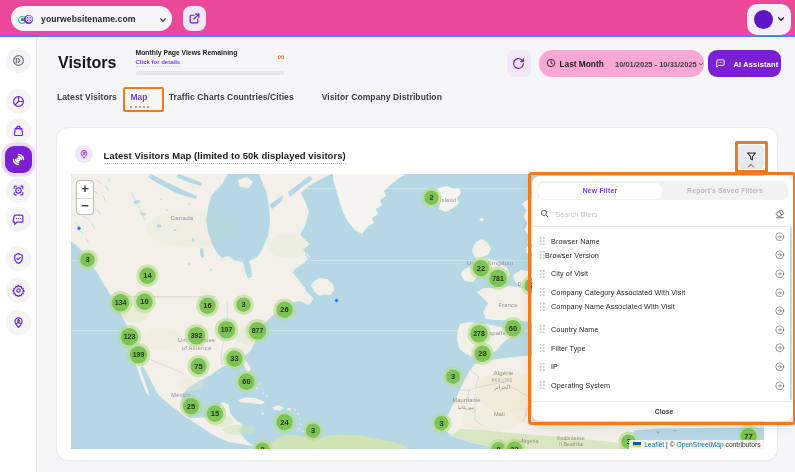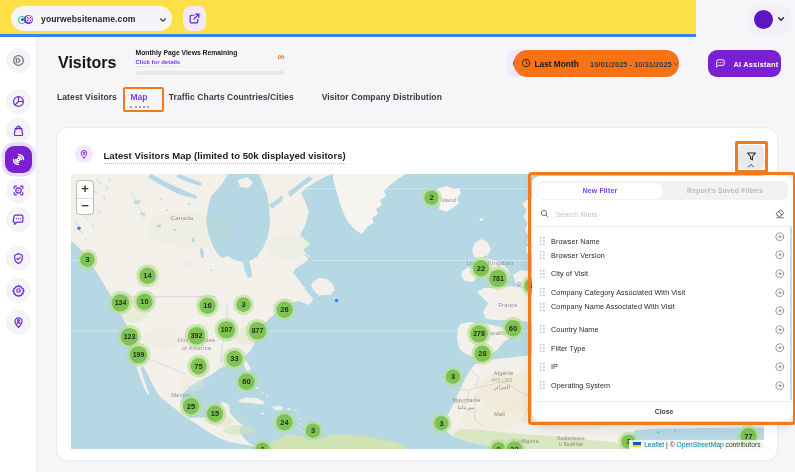--- a/index.html
+++ b/index.html
@@ -1,18 +1,18 @@
 <!DOCTYPE html>
 <html><head><meta charset="utf-8"><style>
 *{margin:0;padding:0;box-sizing:border-box;font-family:"Liberation Sans",sans-serif}
 body{width:795px;height:472px;overflow:hidden;position:relative;background:#f6f6f8}
 .abs{position:absolute}
 </style></head><body>
 
-<div class="abs" style="left:0;top:0;width:696px;height:37px;background:#fde047;border-bottom:3px solid #3b82f6;z-index:30">
+<div class="abs" style="left:0;top:0;width:795px;height:37px;background:#ec4899;border-bottom:1px solid #3b82f6;z-index:30">
   <div class="abs" style="left:11px;top:6px;width:161px;height:25px;background:#f5f5f7;border-radius:13px"></div>
   <div class="abs" style="left:18px;top:15.5px;width:8px;height:8px;border-radius:50%;border:1.7px solid #10b981;background:#fff;z-index:2"></div>
   <div class="abs" style="left:20.7px;top:18.2px;width:3.2px;height:3.2px;border-radius:50%;background:#047857;z-index:3"></div>
   <div class="abs" style="left:24px;top:14.5px;width:9px;height:9px;border-radius:50%;background:#6d28d9;display:flex;align-items:center;justify-content:center;z-index:2">
       <svg width="8" height="8" viewBox="0 0 24 24" fill="none" stroke="#fff" stroke-width="2.4">
         <circle cx="12" cy="12" r="9"></circle>
         <path d="M3,12 h18 M12,3 a14,14 0 0 1 0,18 M12,3 a14,14 0 0 0 0,18"></path>
       </svg>
     </div>
   <div class="abs" style="left:41px;top:13.5px;font-size:8.6px;font-weight:700;color:#27272a;letter-spacing:0.1px">yourwebsitename.com</div>
@@ -109,21 +109,21 @@
 <div class="abs" style="left:135.5px;top:58.5px;font-size:6px;font-weight:700;color:#7c3aed;border-bottom:1px dotted #d5d5da;padding-bottom:1px">Click for details</div>
 <div class="abs" style="left:277.5px;top:51px;font-size:9.5px;font-weight:700;color:#f97316">∞</div>
 <div class="abs" style="left:135.5px;top:70.5px;width:148px;height:4px;background:#e7e7ea;border-radius:2px"></div>
 
 <div class="abs" style="left:506.5px;top:50px;width:24px;height:26.5px;background:#f1e9fb;border-radius:7px;display:flex;align-items:center;justify-content:center">
     <svg width="13" height="13" viewBox="0 0 24 24" fill="none" stroke="#7a1fd2" stroke-width="2.3" stroke-linecap="round" stroke-linejoin="round">
       <path d="M21,3.5 v5 h-5"></path>
       <path d="M21,12 a9,9 0 1 1 -2.64,-6.36 L21,8.2"></path>
     </svg>
   </div>
-<div class="abs" style="left:514px;top:50px;width:165px;height:26.5px;background:#f97316;border-radius:13px;white-space:nowrap">
+<div class="abs" style="left:539px;top:50px;width:165px;height:26.5px;background:#f9a8d4;border-radius:13px;white-space:nowrap">
   <div class="abs" style="left:7px;top:8px;display:flex">
       <svg width="10" height="10" viewBox="0 0 24 24" fill="none" stroke="#18181b" stroke-width="2">
         <circle cx="12" cy="12" r="9"></circle>
         <path d="M12,7 v5 l3.5,2" stroke-linecap="round"></path>
       </svg>
     </div>
   <div class="abs" style="left:20.5px;top:8.5px;font-size:8.3px;font-weight:700;color:#18181b">Last Month</div>
   <div class="abs" style="left:76px;top:9.5px;font-size:7.5px;font-weight:600;color:#3b3b41">10/01/2025 - 10/31/2025</div>
   <div class="abs" style="left:157.5px;top:9.5px;display:flex">
       <svg width="8" height="8" viewBox="0 0 24 24" fill="none" stroke="#52525b" stroke-width="2.6" stroke-linecap="round" stroke-linejoin="round">
@@ -523,21 +523,21 @@
       <div style="margin-left:7px;display:flex">
         <svg width="6.5" height="10" viewBox="0 0 8 12" fill="#c4c4cc">
           <circle cx="2" cy="2" r="1.1"></circle>
           <circle cx="6" cy="2" r="1.1"></circle>
           <circle cx="2" cy="6" r="1.1"></circle>
           <circle cx="6" cy="6" r="1.1"></circle>
           <circle cx="2" cy="10" r="1.1"></circle>
           <circle cx="6" cy="10" r="1.1"></circle>
         </svg>
       </div>
-      <div style="margin-left:6px;font-size:7.2px;color:#27272e;font-weight:500;letter-spacing:0.1px">Browser Version</div>
+      <div style="font-size:7.2px;color:#27272e;font-weight:500;letter-spacing:0.1px">Browser Version</div>
       <div style="position:absolute;right:8px;top:4.5px;display:flex">
         <svg width="9.5" height="9.5" viewBox="0 0 24 24" fill="none" stroke="#71717a" stroke-width="1.8" stroke-linecap="round" stroke-linejoin="round">
           <circle cx="12" cy="12" r="10"></circle>
           <path d="M8,12 h7 M12,8.5 l3.5,3.5 -3.5,3.5"></path>
         </svg>
       </div>
     </div>
     <div style="position:absolute;left:0;top:88.9px;width:100%;height:18.6px;display:flex;align-items:center">
       <div style="margin-left:7px;display:flex">
         <svg width="6.5" height="10" viewBox="0 0 8 12" fill="#c4c4cc">

